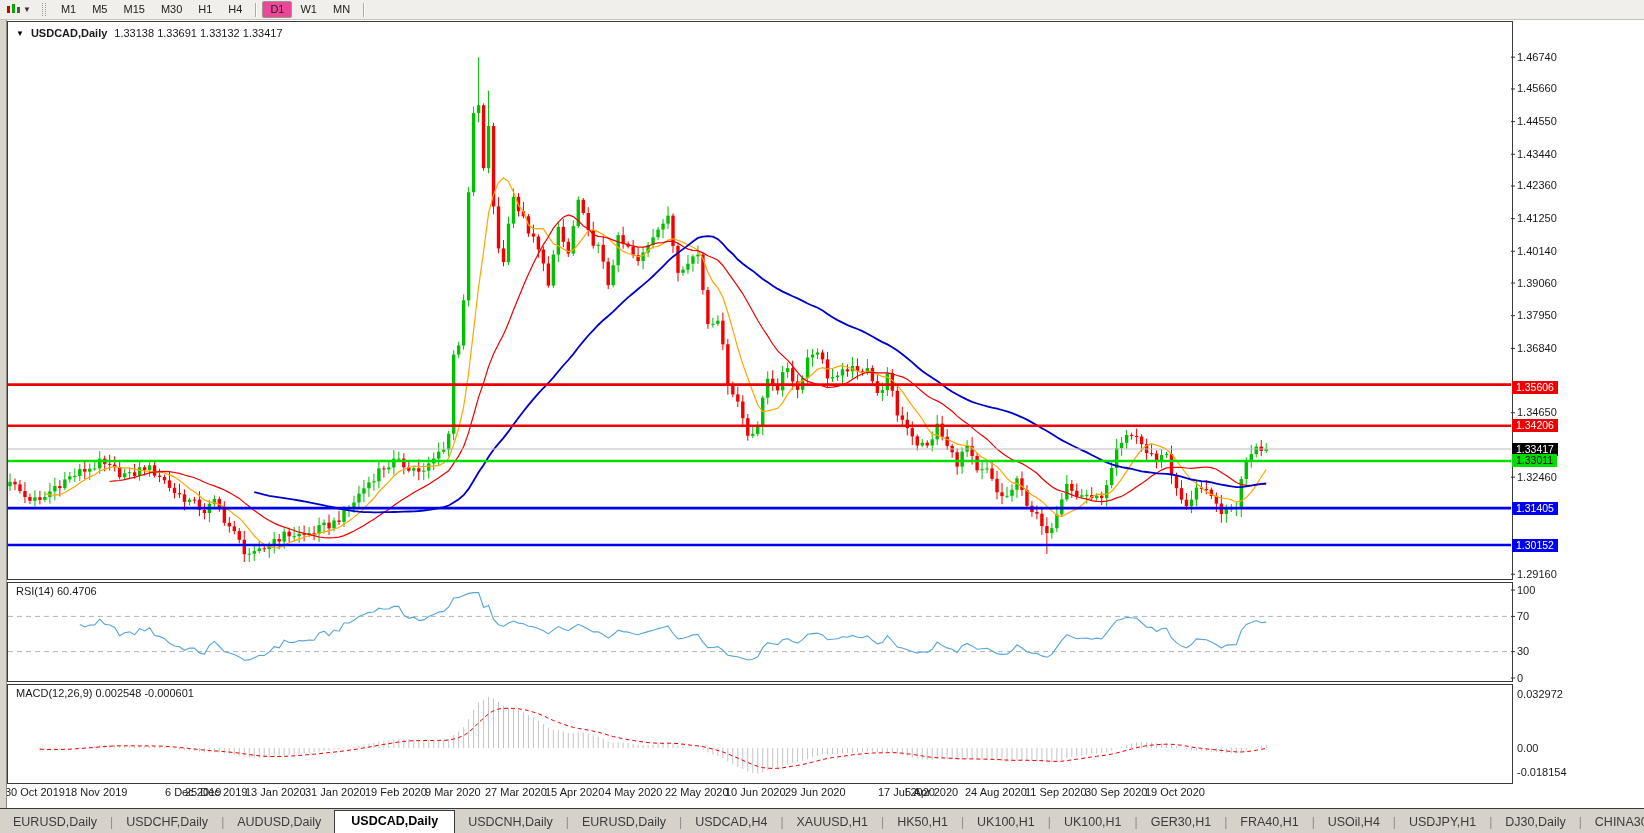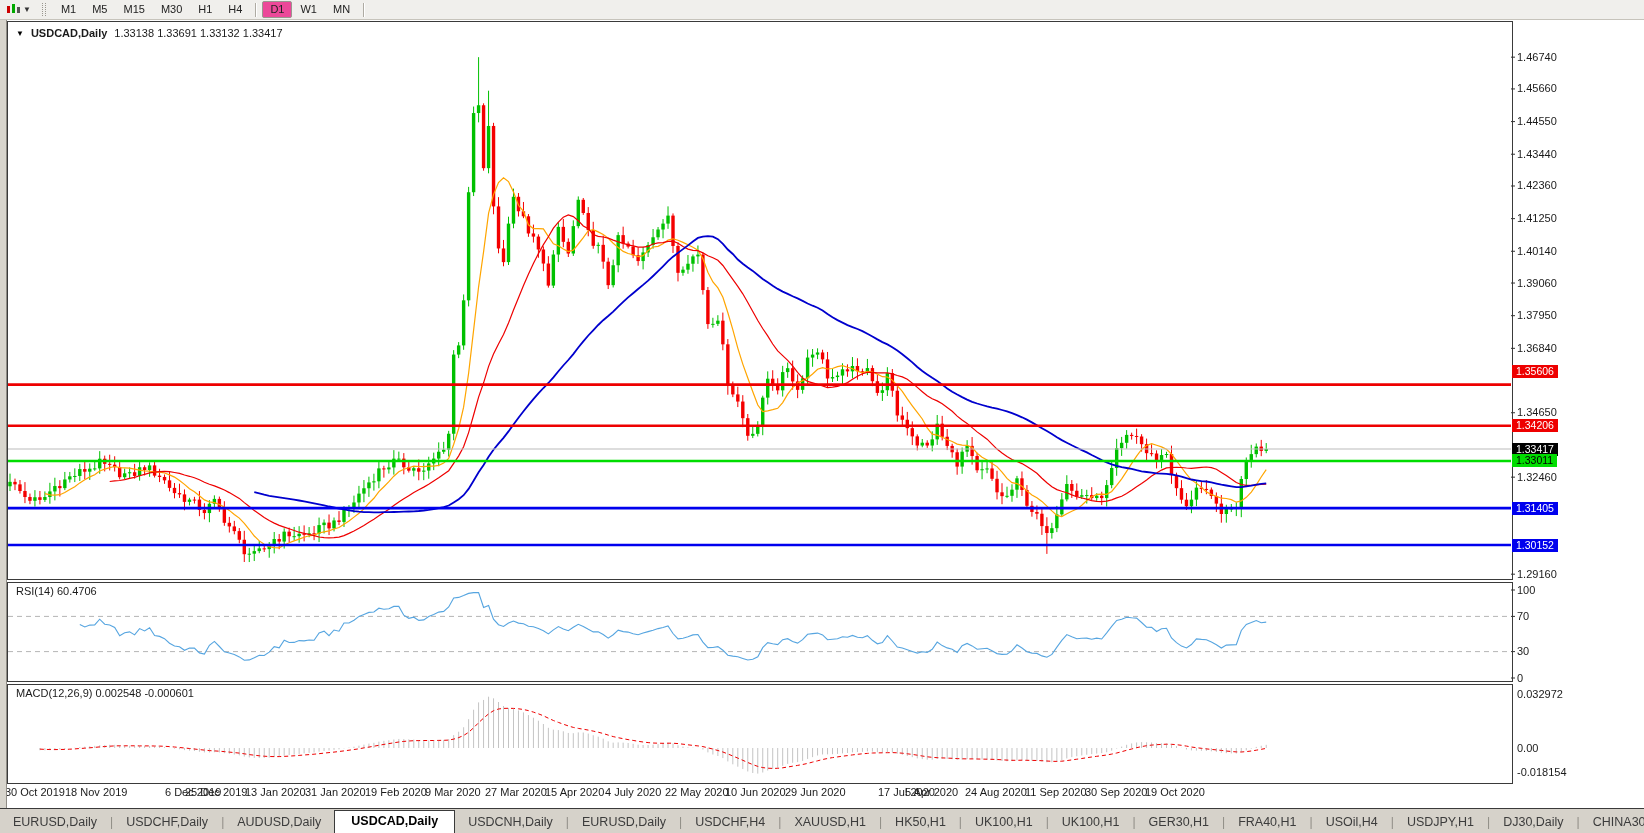--- a/index.html
+++ b/index.html
@@ -895,21 +895,21 @@
       <div class="axis-label" style="top:147.7235700000005px;">1.43440</div>
       <div class="axis-label" style="top:179.4863700000003px;">1.42360</div>
       <div class="axis-label" style="top:212.13146999999998px;">1.41250</div>
       <div class="axis-label" style="top:244.7765700000003px;">1.40140</div>
       <div class="axis-label" style="top:276.5393700000001px;">1.39060</div>
       <div class="axis-label" style="top:309.1844700000004px;">1.37950</div>
       <div class="axis-label" style="top:341.82957000000005px;">1.36840</div>
       <div class="axis-label" style="top:406.23747000000014px;">1.34650</div>
       <div class="axis-label" style="top:470.64537000000024px;">1.32460</div>
       <div class="axis-label" style="top:567.69837px;">1.29160</div>
-      <div class="axis-marker" style="top:365px;background:#ee0000;color:#ffffff;">1.35606</div>
+      <div class="axis-marker" style="top:381px;background:#ee0000;color:#ffffff;">1.35606</div>
       <div class="axis-marker" style="top:419.29551000000015px;background:#ee0000;color:#ffffff;">1.34206</div>
       <div class="axis-marker" style="top:442.5px;background:#000000;color:#ffffff;">1.33417</div>
       <div class="axis-marker" style="top:454.4404600000005px;background:#00dd00;color:#000000;">1.33011</div>
       <div class="axis-marker" style="top:501.67292000000043px;background:#0000ee;color:#ffffff;">1.31405</div>
       <div class="axis-marker" style="top:538.5236500000002px;background:#0000ee;color:#ffffff;">1.30152</div>
       <div class="axis-label" style="top:583.5px;">100</div>
       <div class="axis-label" style="top:609.9px;">70</div>
       <div class="axis-label" style="top:645.1px;">30</div>
       <div class="axis-label" style="top:671.5px;">0</div>
       <div class="axis-label" style="top:687.5px;">0.032972</div>
@@ -918,21 +918,21 @@
       <div class="date-label" style="left:5px;text-align:center;">30 Oct 2019</div>
       <div class="date-label" style="left:65px;">18 Nov 2019</div>
       <div class="date-label" style="left:125px;padding-left:40px;">6 Dec 2019</div>
       <div class="date-label" style="left:185px;">25 Dec 2019</div>
       <div class="date-label" style="left:245px;">13 Jan 2020</div>
       <div class="date-label" style="left:305px;">31 Jan 2020</div>
       <div class="date-label" style="left:365px;">19 Feb 2020</div>
       <div class="date-label" style="left:425px;">9 Mar 2020</div>
       <div class="date-label" style="left:485px;">27 Mar 2020</div>
       <div class="date-label" style="left:545px;">15 Apr 2020</div>
-      <div class="date-label" style="left:605px;">4 July 2020</div>
+      <div class="date-label" style="left:605px;">4 May 2020</div>
       <div class="date-label" style="left:665px;">22 May 2020</div>
       <div class="date-label" style="left:725px;">10 Jun 2020</div>
       <div class="date-label" style="left:785px;">29 Jun 2020</div>
       <div class="date-label" style="left:845px;margin-left:33px;">17 Jul 2020</div>
       <div class="date-label" style="left:905px;">5 Apr 2020</div>
       <div class="date-label" style="left:965px;">24 Aug 2020</div>
       <div class="date-label" style="left:1025px;">11 Sep 2020</div>
       <div class="date-label" style="left:1085px;">30 Sep 2020</div>
       <div class="date-label" style="left:1145px;">19 Oct 2020</div>
     </div>
@@ -941,21 +941,21 @@
       <span class="tab">EURUSD,Daily</span>
       <span class="tab-sep">|</span>
       <span class="tab">USDCHF,Daily</span>
       <span class="tab-sep">|</span>
       <span class="tab">AUDUSD,Daily</span>
       <span class="tab active">USDCAD,Daily</span>
       <span class="tab">USDCNH,Daily</span>
       <span class="tab-sep">|</span>
       <span class="tab">EURUSD,Daily</span>
       <span class="tab-sep">|</span>
-      <span class="tab">USDCHF,H4</span>
+      <span class="tab">USDCAD,H4</span>
       <span class="tab-sep">|</span>
       <span class="tab">XAUUSD,H1</span>
       <span class="tab-sep">|</span>
       <span class="tab">HK50,H1</span>
       <span class="tab-sep">|</span>
       <span class="tab">UK100,H1</span>
       <span class="tab-sep">|</span>
       <span class="tab">UK100,H1</span>
       <span class="tab-sep">|</span>
       <span class="tab">GER30,H1</span>

